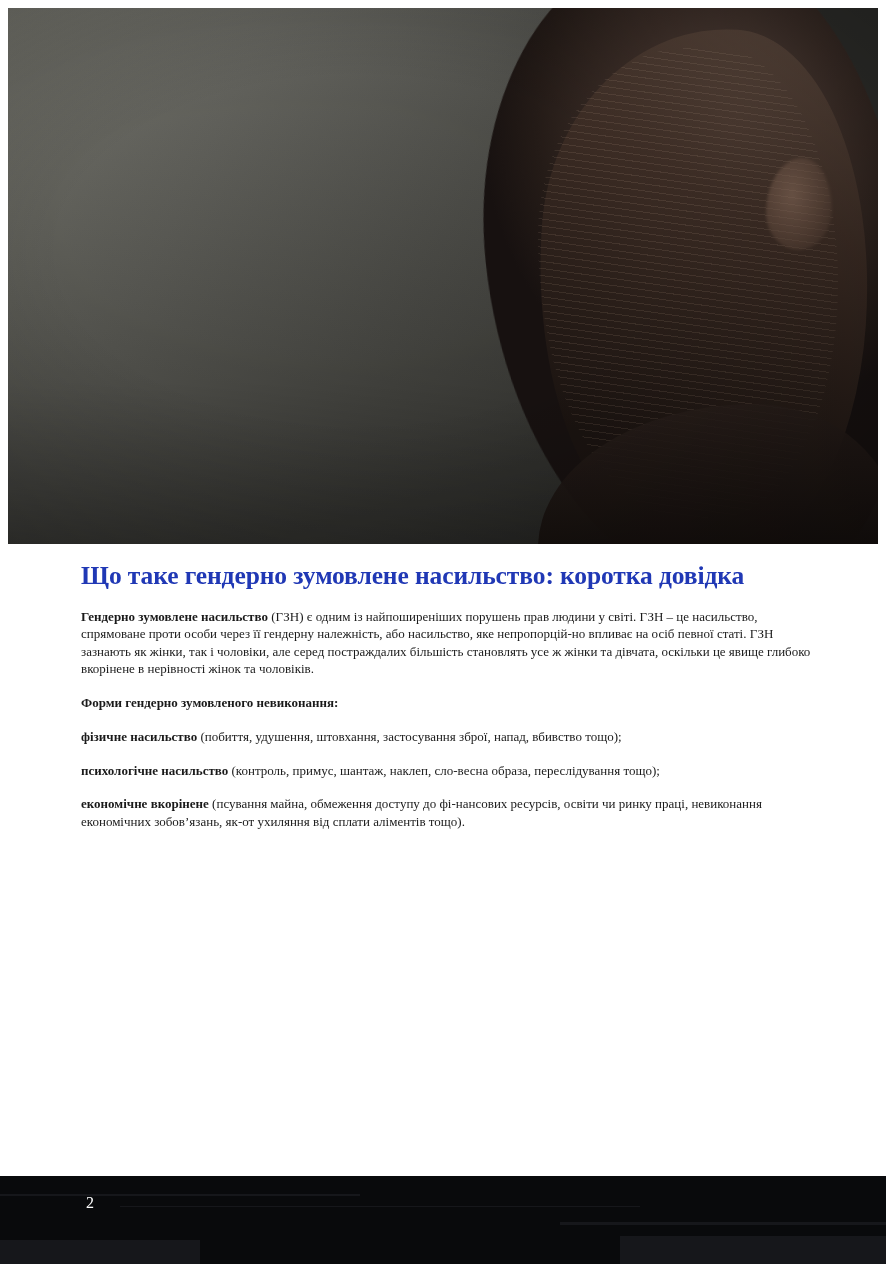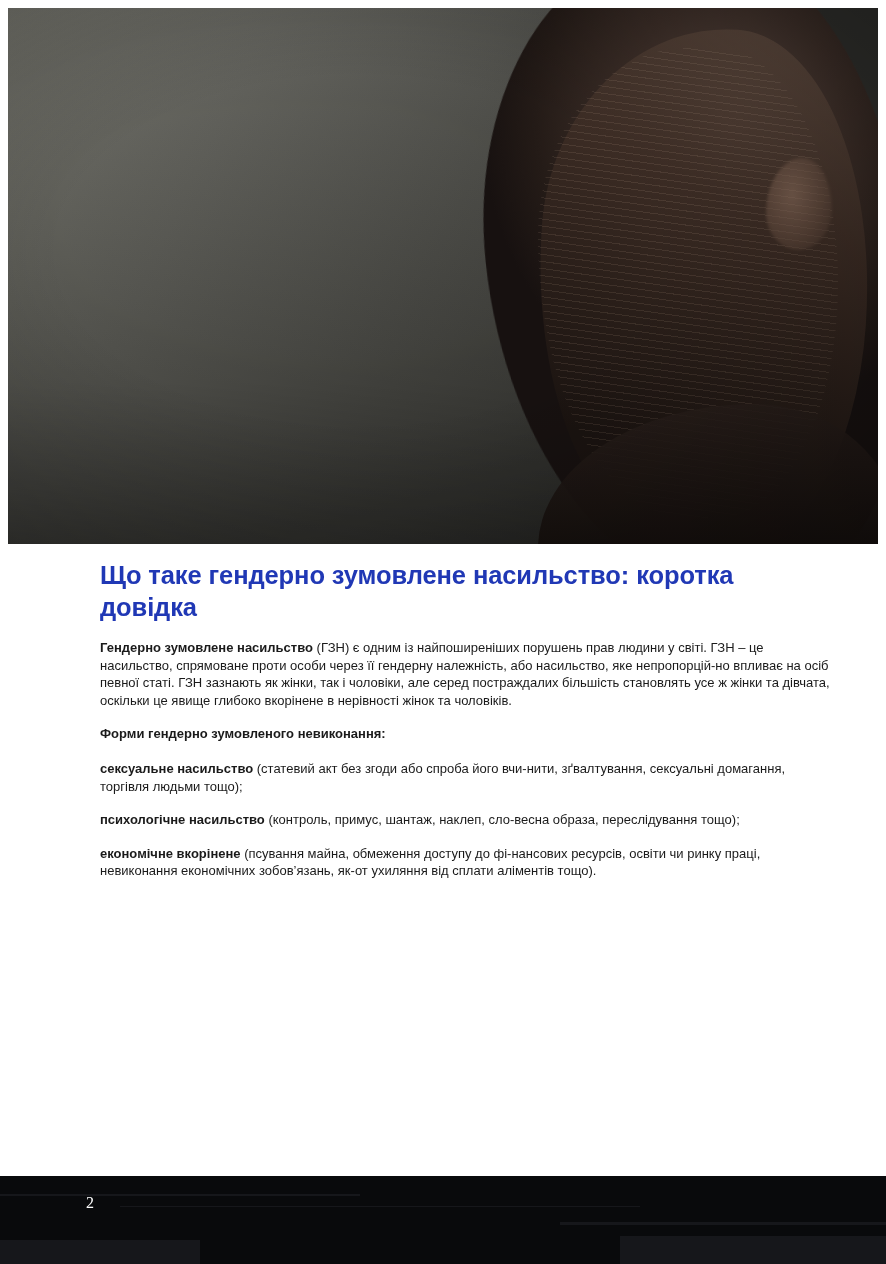--- a/index.html
+++ b/index.html
@@ -114,23 +114,24 @@
   }
   .hero-vignette {
     position: absolute;
     inset: 0;
     background: radial-gradient(ellipse 85% 80% at 40% 45%, rgba(0,0,0,0) 40%, rgba(0,0,0,0.35) 100%);
   }
 
   
   .content {
     position: absolute;
-    left: 100px;
+    left: 81px;
     top: 560px;
     width: 730px;
+    font-family: Liberation Serif, serif;
   }
   .doc-title {
     color: #2038b5;
     font-size: 25.5px;
     font-weight: bold;
     line-height: 1.24;
     letter-spacing: -0.1px;
     margin: 0 0 16px 0;
   }
   p.para {
@@ -198,24 +199,24 @@
     <h1 class="doc-title">Що таке гендерно зумовлене насильство: коротка довідка</h1>
 
     <p class="para">
       <b>Гендерно зумовлене насильство</b><span> (ГЗН) є одним із найпоширеніших порушень прав людини у світі. ГЗН – це насильство, спрямоване проти особи через її гендерну належність, або насильство, яке непропорцій-но впливає на осіб певної статі. ГЗН зазнають як жінки, так і чоловіки, але серед постраждалих більшість становлять усе ж жінки та дівчата, оскільки це явище глибоко вкорінене в нерівності жінок та чоловіків.</span>
     </p>
 
     <p class="para tight">
       <b>Форми гендерно зумовленого невиконання:</b><span></span>
     </p>
 
-
-    <p class="para">
-      <b>сексуальне насильство</b><span> (статевий акт без згоди або спроба його вчи-нити, зґвалтування, сексуальні домагання, торгівля людьми тощо);</span>
-    </p>
+    <p class="para">
+      <b>фізичне насильство</b><span> (побиття, удушення, штовхання, застосування зброї, напад, вбивство тощо);</span>
+    </p>
+
 
     <p class="para">
       <b>психологічне насильство</b><span> (контроль, примус, шантаж, наклеп, сло-весна образа, переслідування тощо);</span>
     </p>
 
     <p class="para">
       <b>економічне вкорінене</b><span> (псування майна, обмеження доступу до фі-нансових ресурсів, освіти чи ринку праці, невиконання економічних зобов’язань, як-от ухиляння від сплати аліментів тощо).</span>
     </p>
 
   </div>

